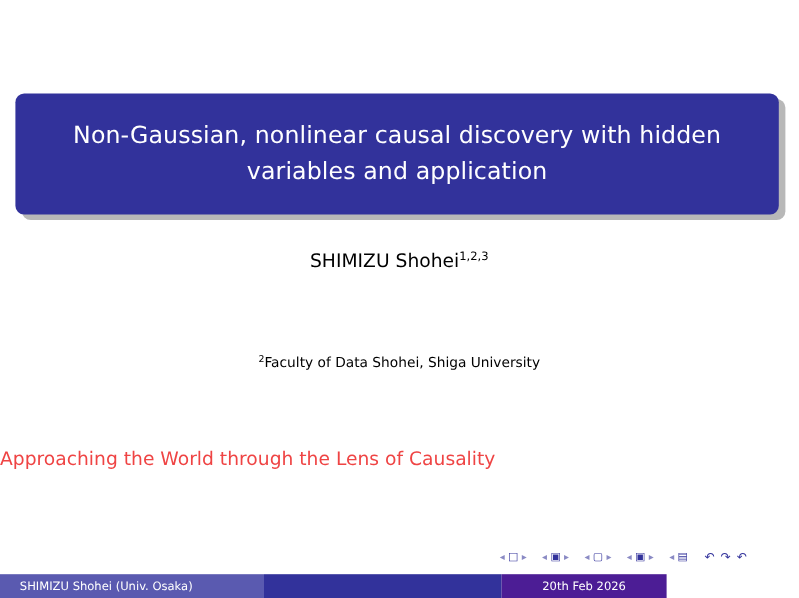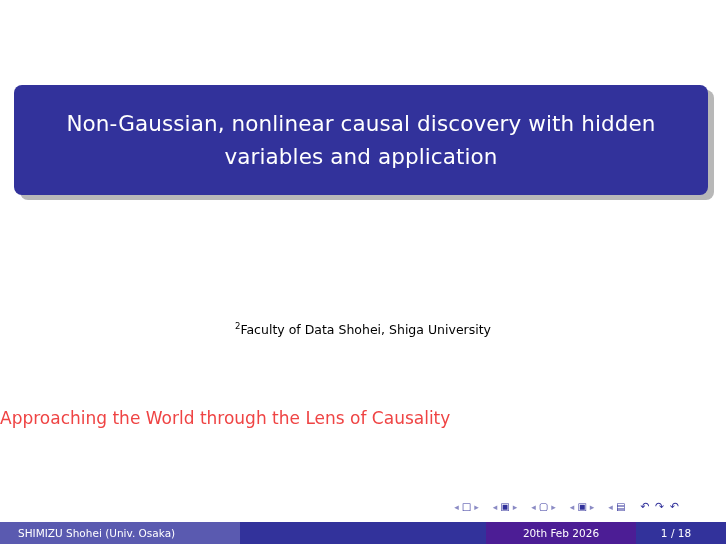--- a/index.html
+++ b/index.html
@@ -127,21 +127,21 @@
     color: #32329b;
     margin-left: 14px;
     letter-spacing: 1px;
   }
 
   
   .footer {
     position: absolute;
     left: 0;
     bottom: 0;
-    width: 726px;
+    width: 606px;
     height: 22px;
     display: flex;
     font-size: 10.5px;
     color: #ffffff;
   }
   .footer-left {
     width: 240px;
     background: #5a5ab0;
     display: flex;
     align-items: center;
@@ -175,20 +175,23 @@
 <body>
 
 <div class="slide">
 
   <div class="title-shadow"></div>
 
   <div class="title-box">
     <div class="title-text">Non-Gaussian, nonlinear causal discovery with hidden variables and application</div>
   </div>
 
+  <div class="author">
+    <span>SHIMIZU Shohei</span><sup>1,2,3</sup>
+  </div>
 
 
   <div class="affil affil-2">
     <sup>2</sup><span>Faculty of Data Shohei, Shiga University</span>
   </div>
 
 
   <div class="subtitle">Approaching the World through the Lens of Causality</div>
 
   <div class="nav-dots">
@@ -216,16 +219,15 @@
       <span class="nav-arrow">◂</span>
       <span class="nav-sym">▤</span>
     </span>
     <span class="nav-curl">↶ ↷ ↶</span>
   </div>
 
   <div class="footer">
     <div class="footer-left">SHIMIZU Shohei  (Univ. Osaka)</div>
     <div class="footer-mid"></div>
     <div class="footer-date">20th Feb 2026</div>
-    <div class="footer-page">1 / 18</div>
   </div>
 
 </div>
 
 </body></html>

